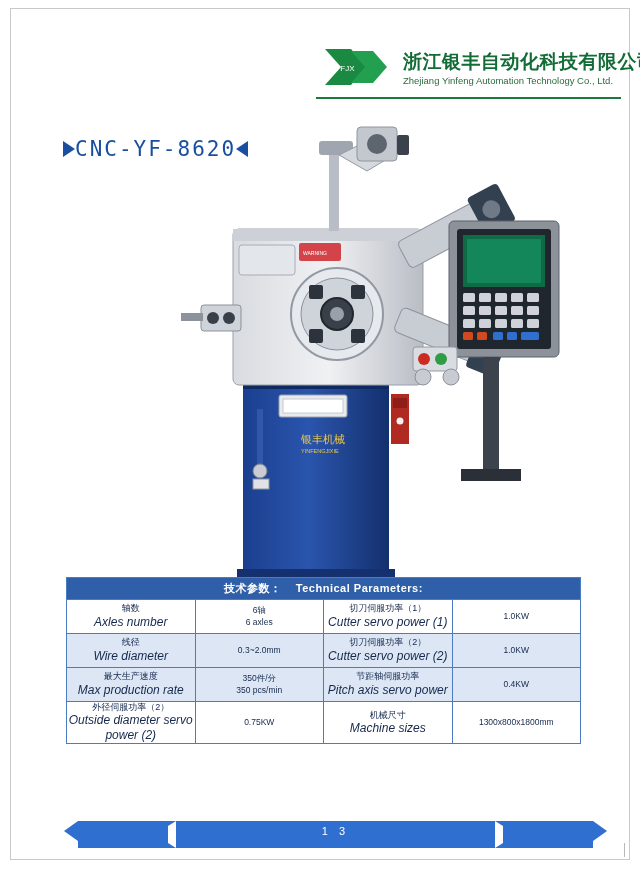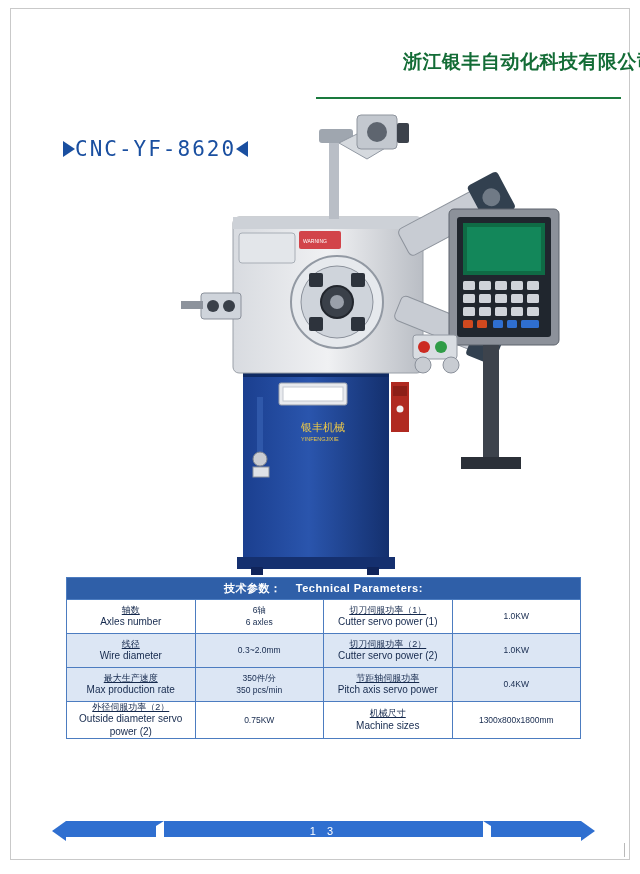--- a/index.html
+++ b/index.html
@@ -55,52 +55,52 @@
   }
   .tri-r { border-left: 12px solid #1a4fa0; }
   .tri-l { border-right: 12px solid #1a4fa0; }
   .model-text {
     font-size: 21px; color: #1a4fa0; letter-spacing: 2px;
     font-family: "DejaVu Sans Mono", monospace;
     font-weight: 500;
   }
   
   .machine {
-    position: absolute; left: 150px; top: 88px; width: 420px; height: 480px; text-align: center;
+    position: absolute; left: 150px; top: 100px; width: 420px; height: 480px; text-align: center;
   }
   
   .spec {
     position: absolute; left: 55px; top: 568px;
     width: 515px;
     border: 1px solid #2f5fa8;
     border-collapse: collapse;
     table-layout: fixed;
   }
   .spec td, .spec th { border: 1px solid #4c7cc0; padding: 0; }
   .spec-title {
     background: #2f5fa8; color: #fff;
     height: 22px; font-size: 11px; font-weight: bold;
     text-align: center; letter-spacing: 0.5px;
   }
   .cell {
     height: 34px; text-align: center; vertical-align: middle;
     font-size: 8.5px; color: #15294d; line-height: 1.25;
   }
-  .cell .cn { display:block; font-size: 9px; text-decoration: underline; }
-  .cell .en { display:block; font-size: 10px; }
+  .cell .cn { display:block; font-size: 9px; }
+  .cell .en { display:block; font-size: 12px; font-style: italic; }
   .val { font-size: 8.5px; color: #15294d; line-height: 1.3; }
   .val .l2 { display:block; }
   .row-alt td { background: #dce6f4; }
   .row-plain td { background: #ffffff; }
   
   .footer {
     position: absolute; left: 55px; top: 812px; width: 515px; height: 20px;
   }
   .fbar {
-    position:absolute; left: 0; top: 0; width: 515px; height: 16px;
+    position:absolute; left: 12px; top: 0; width: 515px; height: 27px;
     background: #2f6fd0;
   }
   .fbar-left, .fbar-right {
     position: absolute; top: 0; width: 0; height: 0;
     border-top: 10px solid transparent;
     border-bottom: 10px solid transparent;
   }
   .fbar-left { left: -14px; border-right: 14px solid #2f6fd0; }
   .fbar-right { right: -14px; border-left: 14px solid #2f6fd0; }
   .fpage {
@@ -121,21 +121,29 @@
     position: absolute; right: 4px; bottom: 2px;
     width: 1px; height: 14px; background: #b9b9b9;
   }
 </style>
 </head>
 <body>
 
 <div class="page">
 
   <div class="header">
+    <div class="logo-wrap">
+      <svg class="logo-svg" width="72" height="44" viewBox="0 0 72 44">
+        <path d="M4 4 L30 4 L46 22 L30 40 L4 40 L20 22 Z" fill="#1a8a43"></path>
+        <path d="M30 6 L52 6 L66 22 L52 38 L30 38 L44 22 Z" fill="#23a04f"></path>
+        <text x="14" y="26" font-family="Liberation Sans, sans-serif" font-size="8" fill="#ffffff">YFJX</text>
+      </svg>
+    </div>
     <div class="company-cn">浙江银丰自动化科技有限公司</div>
+    <div class="company-en">Zhejiang Yinfeng Automation Technology Co., Ltd.</div>
     <div class="header-rule"></div>
   </div>
 
   <div class="model-row">
     <span class="tri tri-r"></span>
     <span class="model-text">CNC-YF-8620</span>
     <span class="tri tri-l"></span>
   </div>
 
   <div class="machine">

